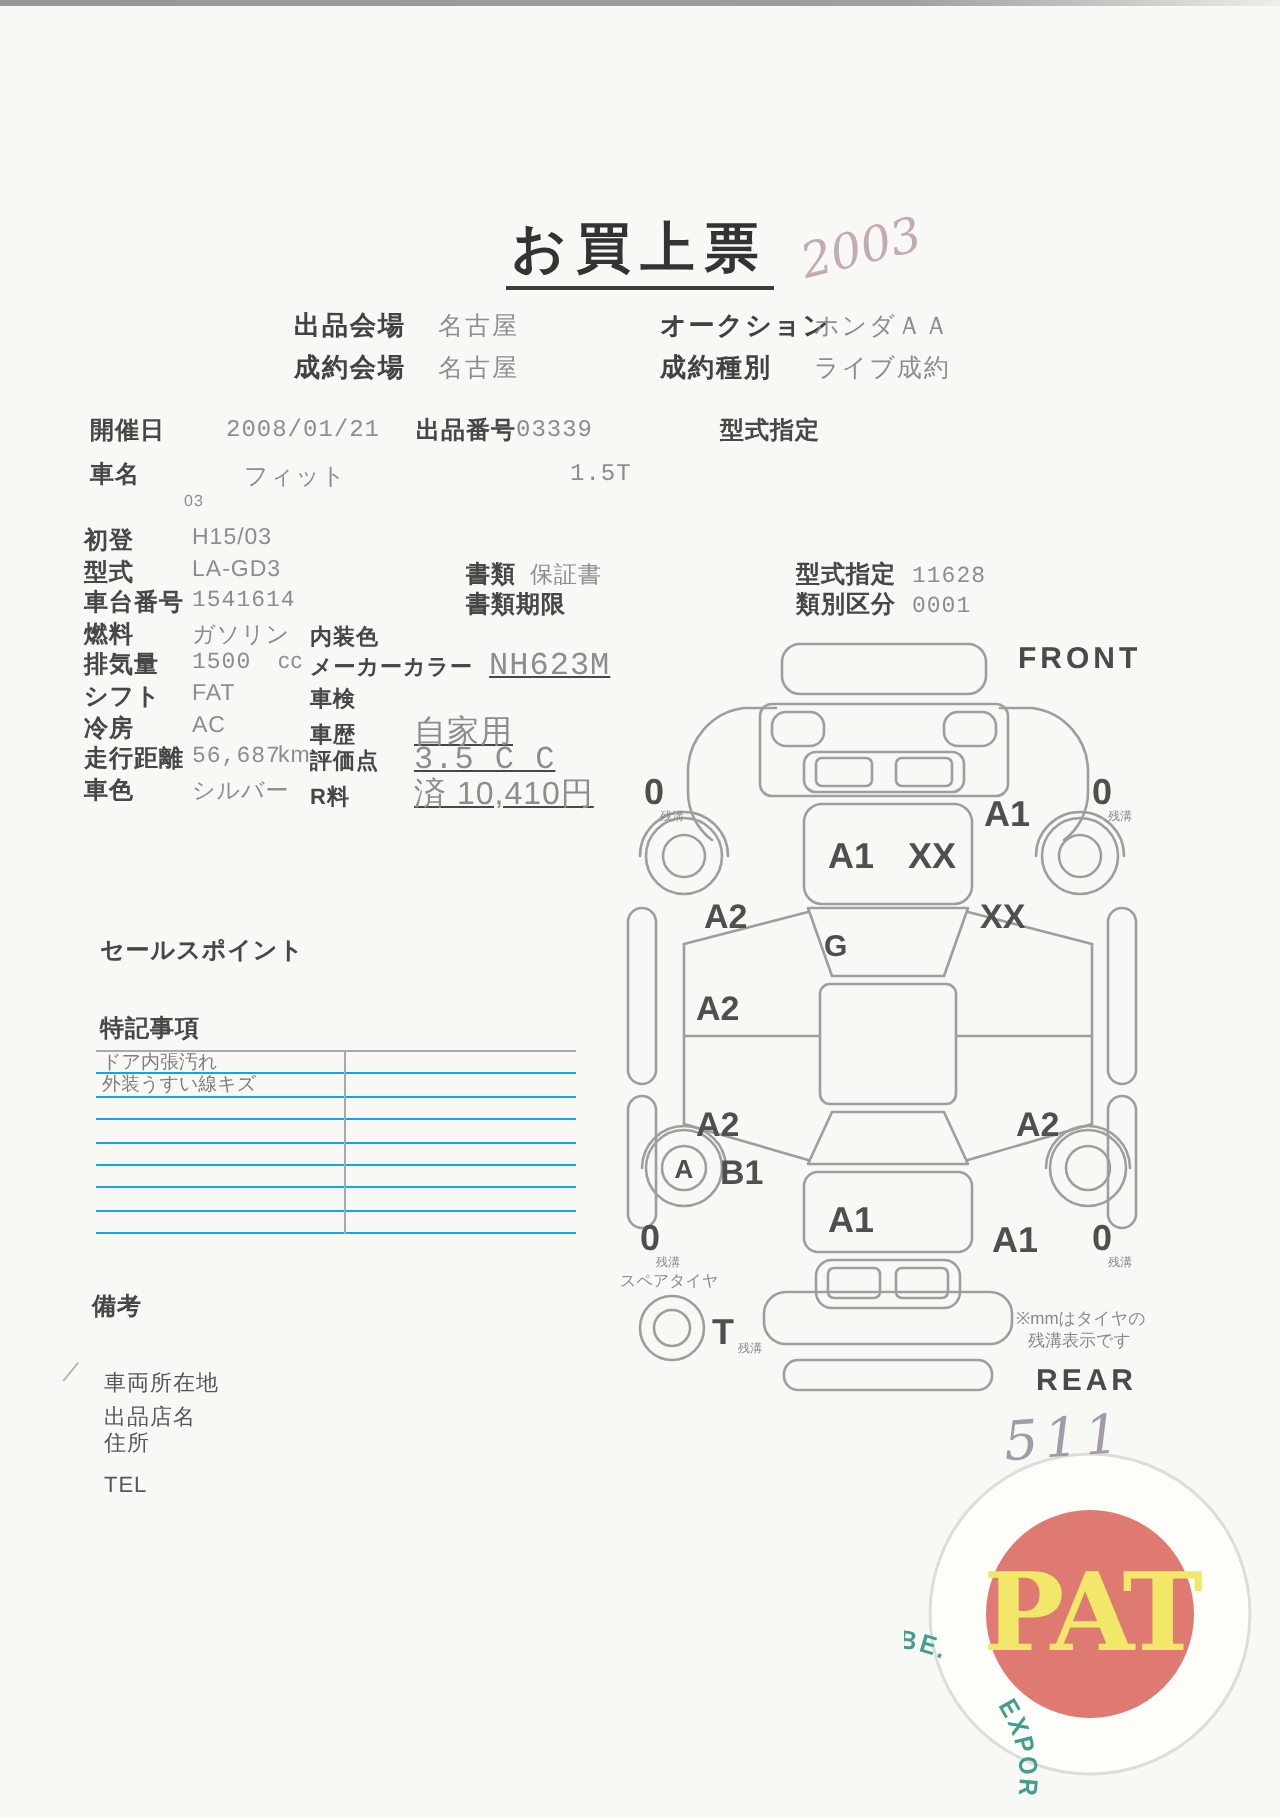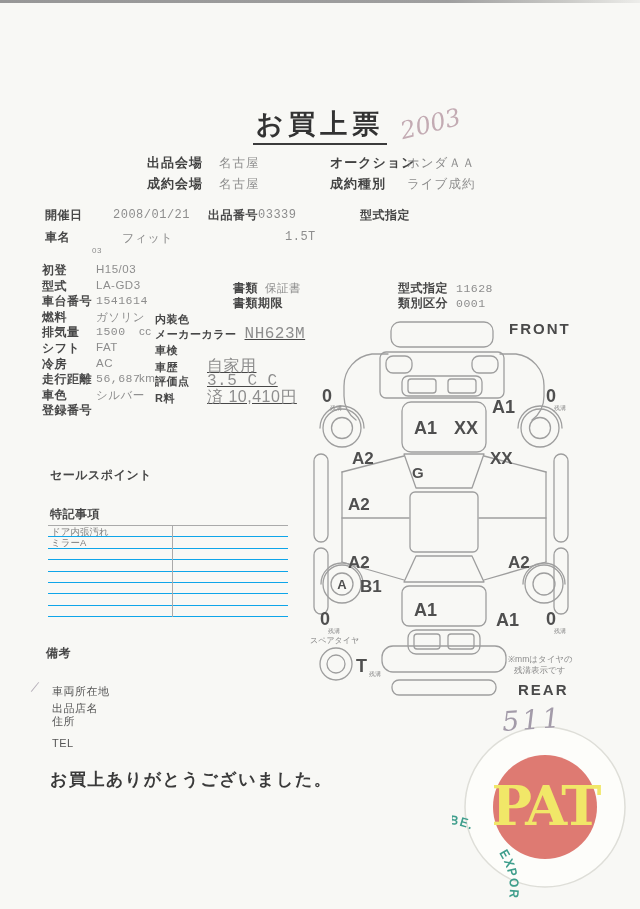--- a/index.html
+++ b/index.html
@@ -132,31 +132,28 @@
       <span class="lbl">走行距離</span>
       <span class="val v num">56,687</span>
       <span class="val u">km</span>
       <span class="mid"><span class="lbl">評価点</span><span class="val num">3.5 C C</span></span>
     </div>
     <div class="spec-row">
       <span class="lbl">車色</span>
       <span class="val v">シルバー</span>
       <span class="mid"><span class="lbl">R料</span><span class="val">済 10,410円</span></span>
     </div>
-    <div class="spec-row">
-      <span class="lbl">登録番号</span>
-    </div>
   </div>
 
   <span class="abs lbl" style="left:50px;top:467px;">セールスポイント</span>
 
   <span class="abs lbl" style="left:50px;top:506px;">特記事項</span>
   <div class="notes-table">
     <div class="note-row">ドア内張汚れ</div>
-    <div class="note-row">ミラーA</div>
+    <div class="note-row">外装うすい線キズ</div>
     <div class="note-row"></div>
     <div class="note-row"></div>
     <div class="note-row"></div>
     <div class="note-row"></div>
     <div class="note-row"></div>
     <div class="note-row"></div>
     <div class="notes-divider"></div>
   </div>
 
   <span class="abs lbl" style="left:46px;top:645px;">備考</span>
@@ -246,21 +243,20 @@
       <text class="mark-sm" x="212" y="350" font-size="8.5">※mmはタイヤの</text>
       <text class="mark-sm" x="218" y="361" font-size="8.5">残溝表示です</text>
     </svg>
   </div>
 
   <span class="abs hw hw-tick">/</span>
   <span class="abs foot-lbl" style="left:52px;top:684px;">車両所在地</span>
   <span class="abs foot-lbl" style="left:52px;top:701px;">出品店名</span>
   <span class="abs foot-lbl" style="left:52px;top:714px;">住所</span>
   <span class="abs foot-lbl" style="left:52px;top:737px;">TEL</span>
-  <div class="thanks">お買上ありがとうございました。</div>
 
   <div class="stamp">
     <svg viewBox="0 0 186 186" width="186" height="186">
       <defs>
         <path id="ringpath" d="M47,139 A65,65 0 1 1 46.9,138.85" fill="none"></path>
       </defs>
       <circle class="stamp-outer" cx="93" cy="93" r="80"></circle>
       <circle class="stamp-inner" cx="93" cy="93" r="52"></circle>
       <text class="stamp-ring-text">
         <textPath href="#ringpath" startOffset="0" textLength="372" lengthAdjust="spacingAndGlyphs">EXPORTED BY PACIFIC AUTOMOBILE TRADING KOBE.</textPath>

